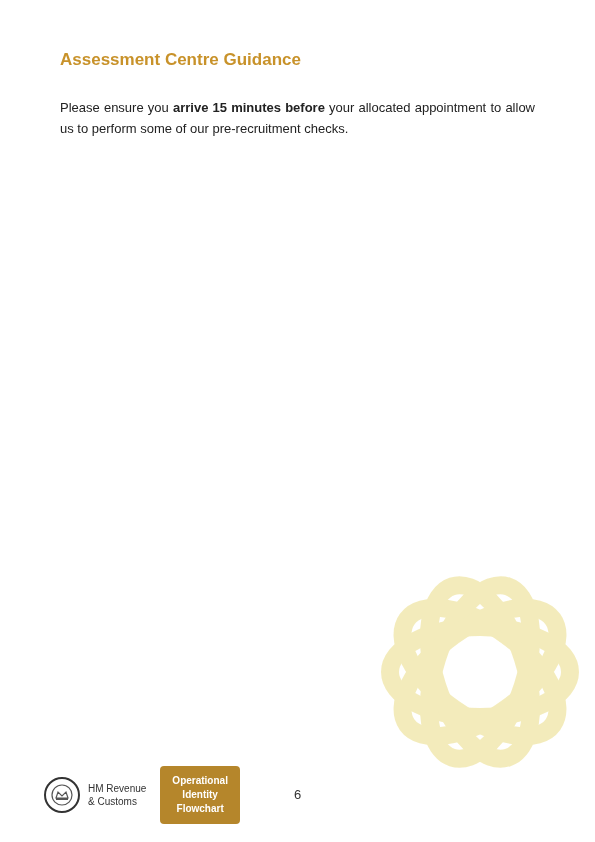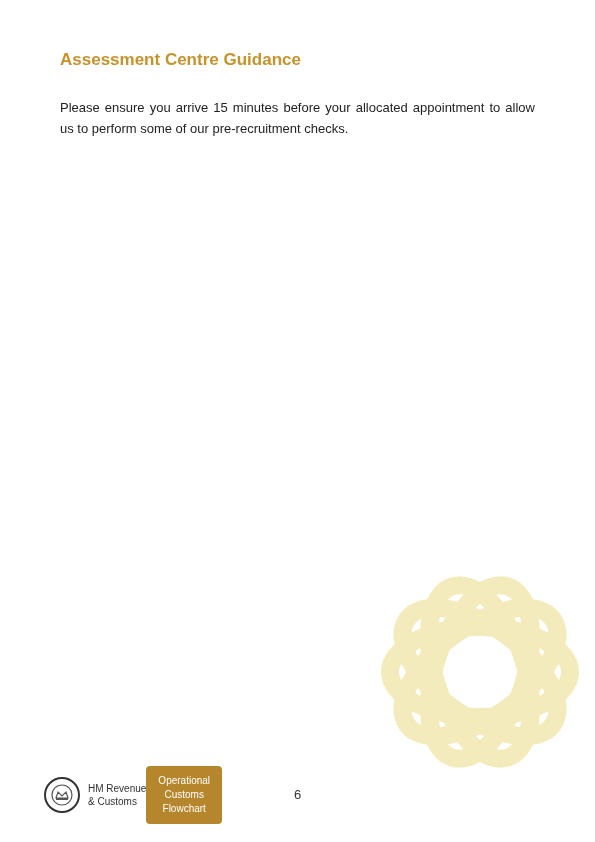--- a/index.html
+++ b/index.html
@@ -33,21 +33,21 @@
 
     .paragraph {
       font-size: 13px;
       color: #222222;
       line-height: 1.6;
       margin-bottom: 22px;
       text-align: justify;
     }
 
     .paragraph strong, .paragraph b {
-      font-weight: normal;
+      font-weight: bold;
     }
 
     .paragraph em {
       font-style: italic;
     }
 
     
     .footer {
       position: absolute;
       bottom: 18px;
@@ -88,26 +88,27 @@
       position: absolute;
       left: 50%;
       transform: translateX(-50%);
       bottom: 22px;
     }
 
     .odp-badge {
       background-color: #b5862b;
       color: #ffffff;
       font-size: 10px;
-      font-weight: normal;
+      font-weight: bold;
       text-align: center;
       padding: 8px 12px;
       border-radius: 4px;
       line-height: 1.4;
       min-width: 70px;
+      margin-left: 14px;
     }
 
     
     .flower-svg {
       position: absolute;
       bottom: 55px;
       right: -10px;
       width: 280px;
       height: 230px;
     }
@@ -161,19 +162,19 @@
       <div class="hmrc-text">
         <div>HM Revenue</div>
         <div>&amp; Customs</div>
       </div>
     </div>
 
     <div class="page-number">6</div>
 
     <div class="odp-badge">
       <div>Operational</div>
-      <div>Customs</div>
+      <div>Identity</div>
       <div>Flowchart</div>
     </div>
 
   </div>
 
 </div>
 
 </body></html>

